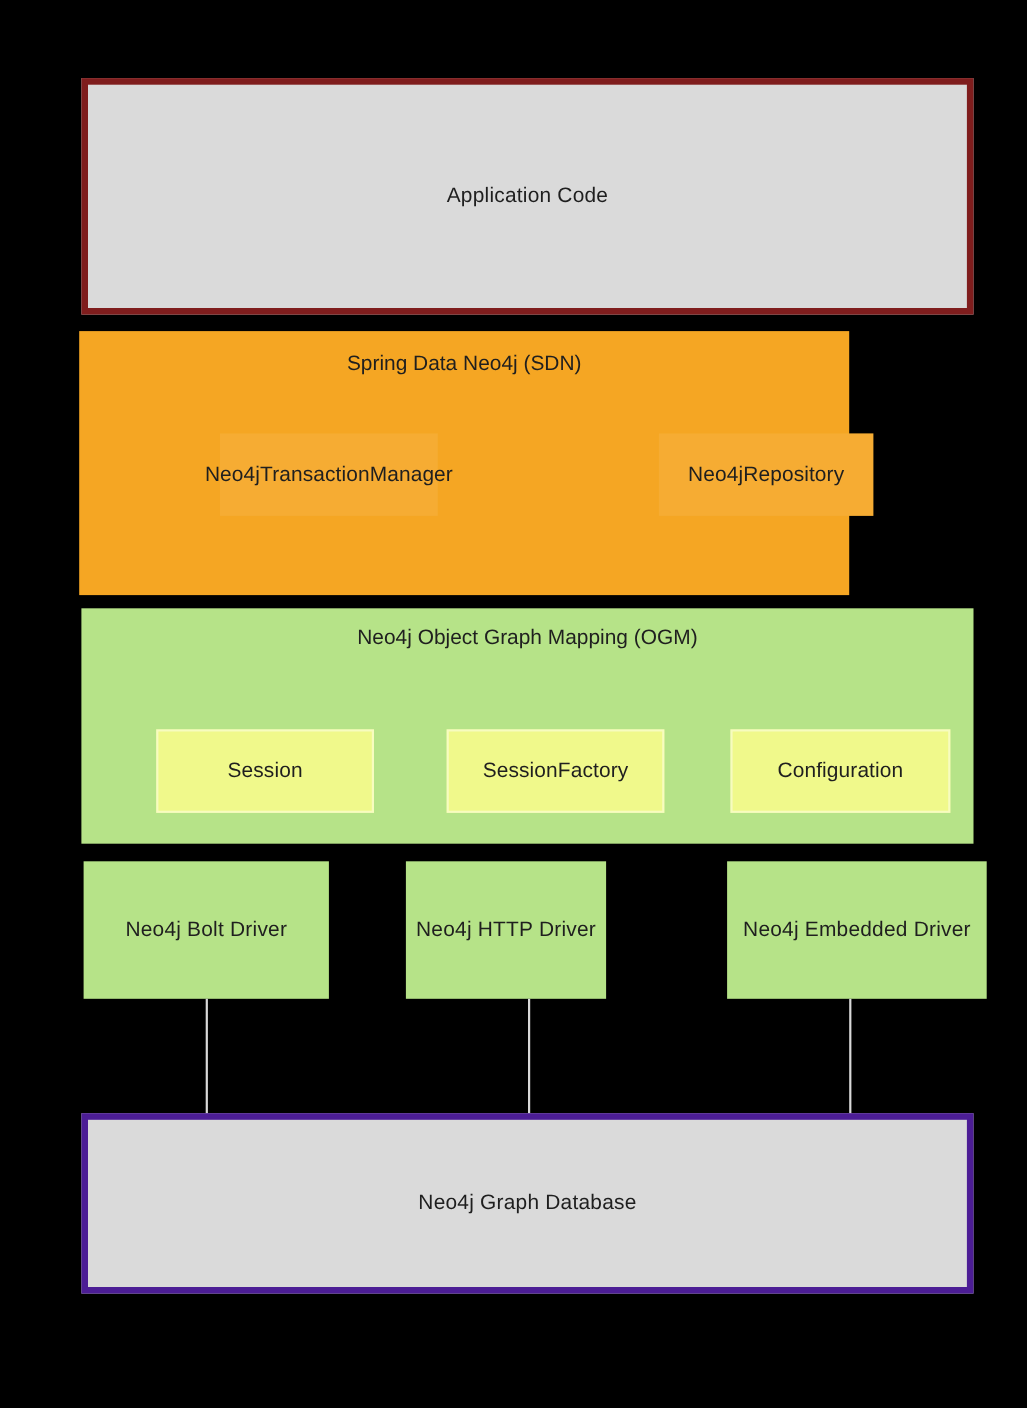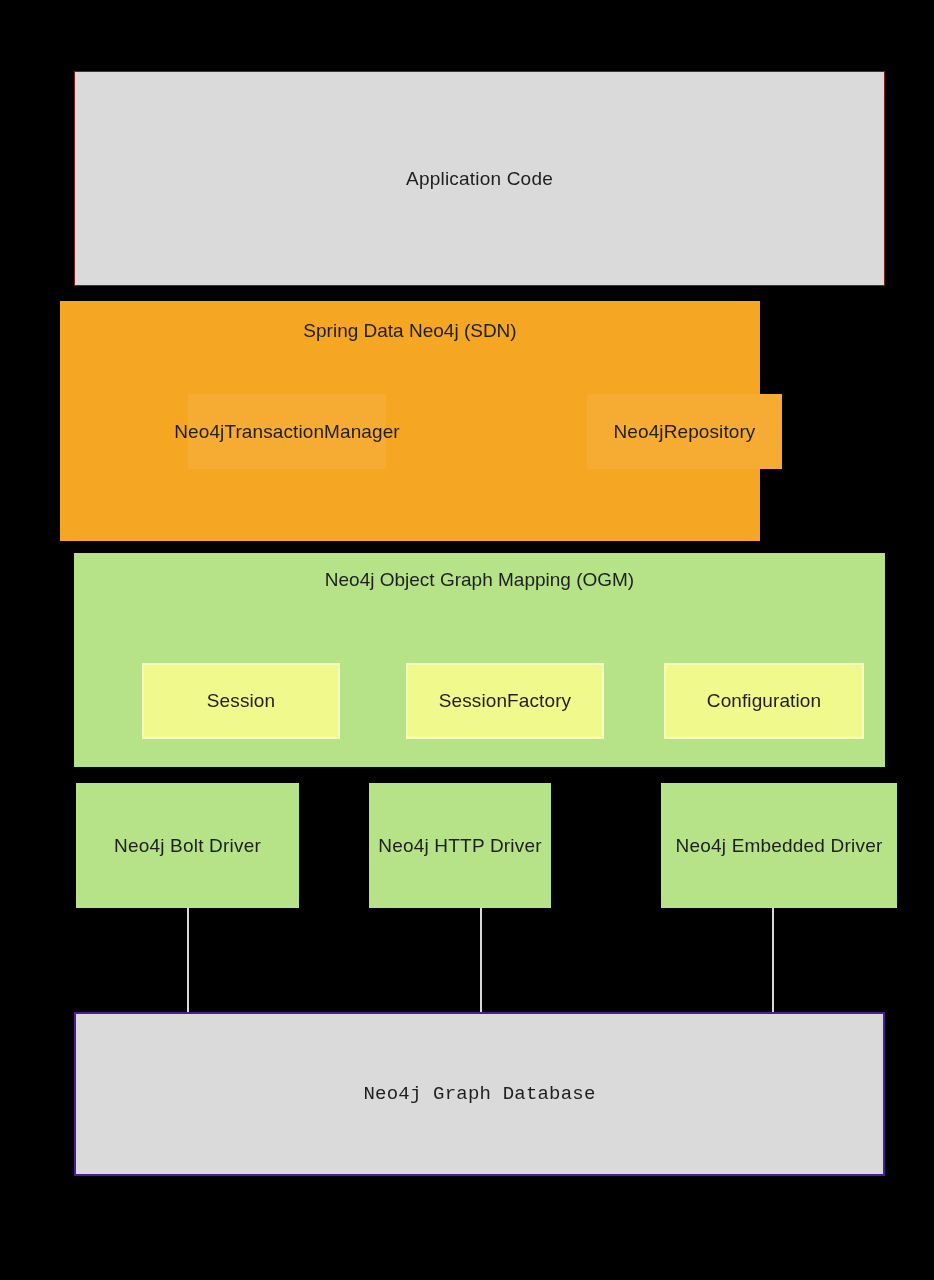--- a/index.html
+++ b/index.html
@@ -24,27 +24,27 @@
     justify-content: center;
     text-align: center;
   }
   .label-lg { font-size: 19px; letter-spacing: 0.2px; }
   .label-sm { font-size: 19px; letter-spacing: 0.1px; margin-left: 23px; }
 
   
   .app-box {
     left: 74px; top: 71px; width: 811px; height: 215px;
     background: #dadada;
-    border: 1px solid #7f1d1d;
+    border: 6px solid #7f1d1d;
   }
 
   
   .sdn-section {
     position: absolute;
-    left: 60px; top: 301px; width: 700px; height: 240px;
+    left: 72px; top: 301px; width: 700px; height: 240px;
     background: #f5a623;
     box-sizing: border-box;
   }
   .sdn-title {
     padding-top: 19px;
     text-align: center;
     font-size: 19px;
   }
   .sdn-child {
     background: #f6ac33;
@@ -91,22 +91,21 @@
     background: #d9d9d9;
   }
   .connector-bolt { left: 187px; }
   .connector-http { left: 480px; }
   .connector-embedded { left: 772px; }
 
   
   .db-box {
     left: 74px; top: 1012px; width: 811px; height: 164px;
     background: #dadada;
-    border: 2px solid #4c1d95;
-    font-family: Liberation Mono, monospace;
+    border: 6px solid #4c1d95;
   }
 </style>
 </head>
 <body>
 
 <div class="canvas">
 
   <div class="box app-box label-lg">
     <span>Application Code</span>
   </div>

